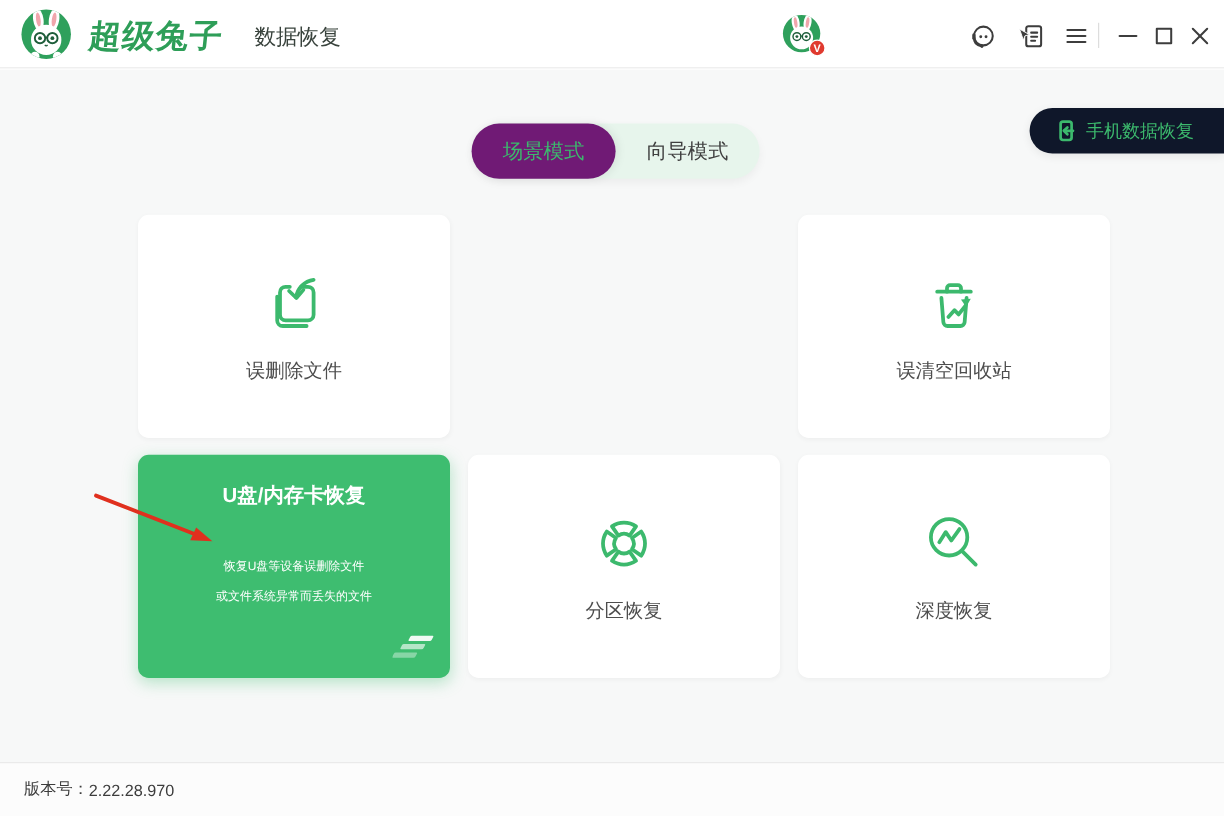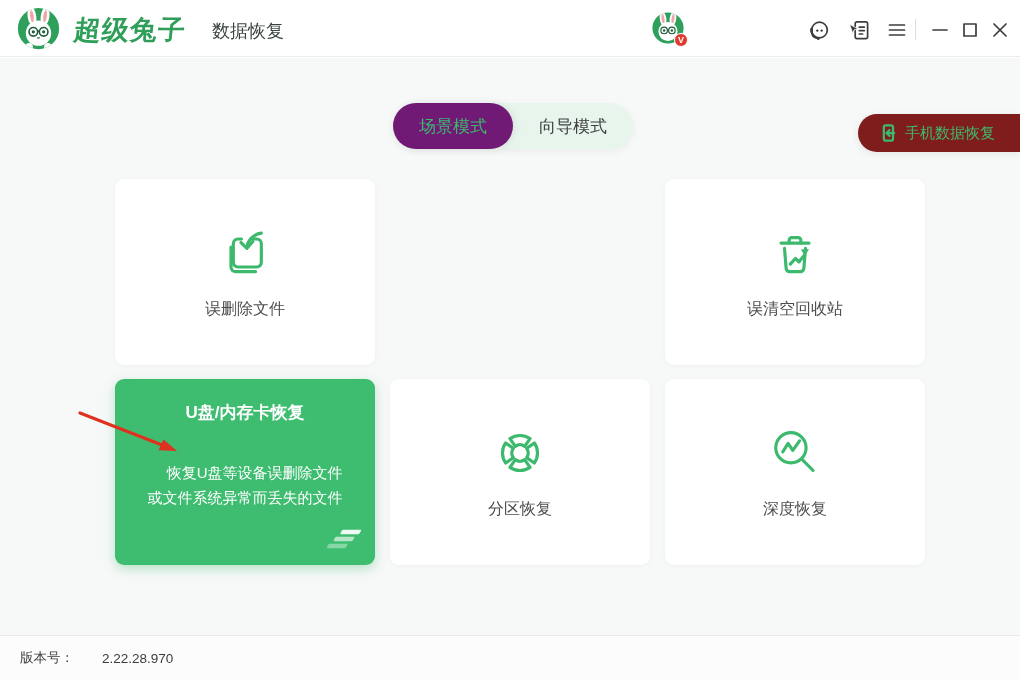--- a/index.html
+++ b/index.html
@@ -58,22 +58,22 @@
   .tab {
     flex:1; display:flex; align-items:center; justify-content:center;
     font-size:17px; color:#404040; cursor:pointer; border-radius:23px; border:none; background:none;
   }
   .tab.active {
     background:#701a75; color:#3cb96d; box-shadow:2px 0 8px rgba(0,0,0,.08); font-weight:500;
   }
 
   
   .phone-btn {
-    position:absolute; left:858px; top:114px; width:162px; height:38px;
-    background:#7f1d1d; border:none; border-radius:19px 0 0 19px;
+    position:absolute; left:858px; top:90px; width:162px; height:38px;
+    background:#0f172a; border:none; border-radius:19px 0 0 19px;
     box-shadow:0 2px 8px rgba(0,0,0,.08);
     display:flex; align-items:center; gap:7px; padding-left:20px;
     font-size:15px; color:#3cb96d; cursor:pointer;
   }
   .phone-btn svg { width:20px; height:20px; }
 
   
   .card {
     position:absolute; width:260px; height:186px; background:#ffffff; border-radius:9px;
     box-shadow:0 1px 4px rgba(0,0,0,.04); cursor:pointer;
@@ -87,33 +87,33 @@
   .card-4 { left:115px; top:379px; }
   .card-5 { left:390px; top:379px; }
   .card-6 { left:665px; top:379px; }
 
   .card.highlight {
     background:#3ebd70; justify-content:flex-start; padding-top:22px;
     box-shadow:0 4px 12px rgba(62,189,112,.35);
   }
   .card.highlight .card-title { font-size:17px; font-weight:bold; color:#ffffff; }
   .card.highlight .card-desc {
-    margin-top:36px; font-size:15px; line-height:25px; color:#ffffff; text-align:right;
+    margin-top:36px; font-size:10px; line-height:25px; color:#ffffff; text-align:center;
   }
   .stack-icon { position:absolute; right:12px; bottom:9px; width:36px; height:28px; }
 
   
   .arrow-annot { position:absolute; left:58px; top:396px; width:170px; height:72px; z-index:6; pointer-events:none; }
 
   
   .footer {
     position:absolute; top:635px; left:0; right:0; height:45px;
     background:#fcfcfc; border-top:1px solid #eaeaea;
     display:flex; align-items:center; padding-left:20px;
-    font-size:13.5px; color:#3c3c3c;gap:28px;
+    font-size:13.5px; color:#3c3c3c;
   }
 
   .ic { stroke:#3d3d3d; stroke-width:1.7; fill:none; stroke-linecap:round; stroke-linejoin:round; }
   .gic { stroke:#3cb96d; stroke-width:2.7; fill:none; stroke-linecap:round; stroke-linejoin:round; }
 </style>
 </head>
 <body>
 
 <div class="window">
 

